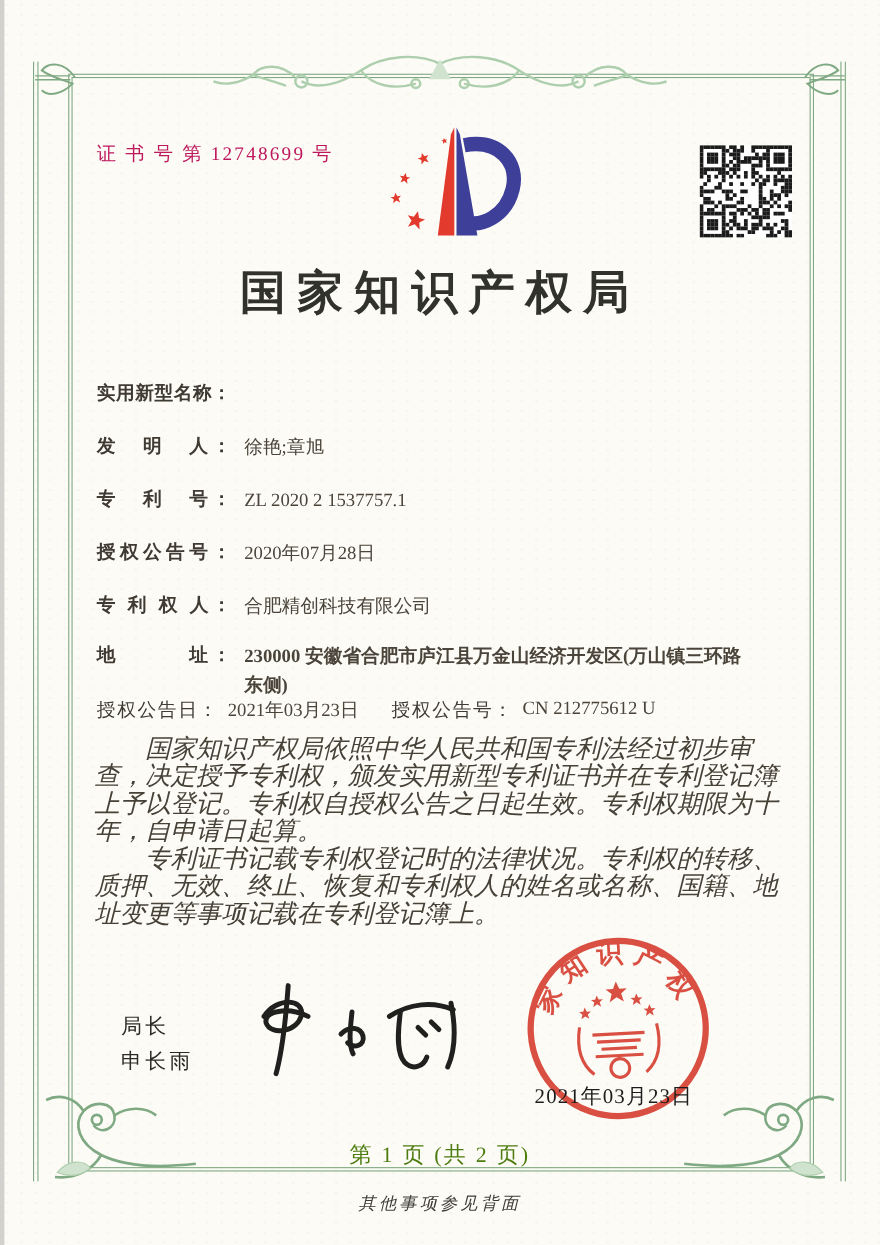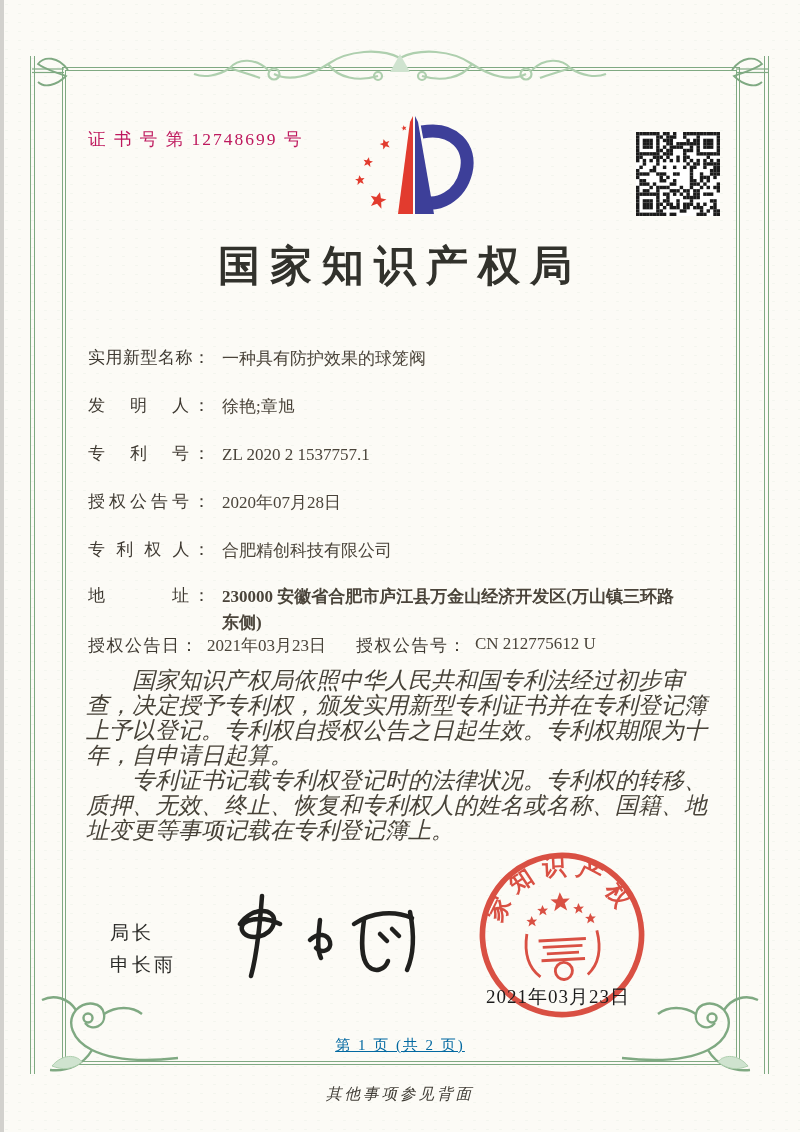--- a/index.html
+++ b/index.html
@@ -25,29 +25,29 @@
     background-size:13px 9px;
   }
   .abs{position:absolute;}
   .scan-edge{left:0;top:0;width:4px;height:1132px;background:#d2d1cd;}
   .outer-line{top:56px;height:1018px;width:3px;border-left:1px solid var(--frame-green);border-right:1px solid var(--frame-green);}
   .inner-frame{left:62px;top:67px;width:676px;height:996px;border:1px solid var(--frame-green);}
   .inner-frame-2{position:absolute;inset:2px;border:1px solid var(--frame-green);}
   .cert-no{left:88px;top:127px;font-size:17.5px;letter-spacing:2px;color:#be185d;}
   .title{left:0;top:238px;width:100%;text-align:center;font-size:42px;font-weight:bold;letter-spacing:10px;color:#32322c;}
   .field-row{left:88px;width:628px;display:flex;align-items:flex-start;font-size:17px;}
-  .flabel{display:inline-block;width:122px;flex:0 0 122px;text-align:justify;text-align-last:justify;color:#3f3a32;}
+  .flabel{display:inline-block;width:122px;flex:0 0 122px;text-align:justify;text-align-last:justify;color:#3f3a32;font-weight:bold;}
   .fvalue{margin-left:12px;color:#4a443a;line-height:26px;}
   .fvalue.addr{max-width:452px;font-weight:bold;}
   .glabel{letter-spacing:1.5px;color:#3f3a32;}
   .gvalue{margin-left:8px;color:#4a443a;}
   .paras{left:86px;top:668px;width:630px;font-size:23px;line-height:25px;color:var(--text-body);font-style:italic;}
   .paras p{margin:0;text-indent:2em;}
   .signoff{left:110px;font-size:19px;color:#2b2b28;letter-spacing:3px;}
-  .page-info{left:0;top:1036px;width:100%;text-align:center;font-size:15px;letter-spacing:2px;color:#0369a1;text-decoration:underline;}
+  .page-info{left:0;top:1036px;width:100%;text-align:center;font-size:20px;letter-spacing:2px;color:#4d7c0f;}
   .back-note{left:0;top:1084px;width:100%;text-align:center;font-size:15.5px;letter-spacing:3px;color:#3f3c35;font-style:italic;}
   .seal-date{left:486px;top:984px;width:170px;font-size:19px;letter-spacing:1px;color:#1c1c1c;z-index:6;}
   svg{display:block;}
 </style>
 </head>
 <body>
 
 <div id="page">
   <div class="texture"></div>
 
@@ -443,21 +443,20 @@
       <rect x="19" y="24" width="1.02" height="1.02" fill="#1b1b1b"></rect>
       <rect x="20" y="24" width="1.02" height="1.02" fill="#1b1b1b"></rect>
       <rect x="23" y="24" width="1.02" height="1.02" fill="#1b1b1b"></rect>
       <rect x="24" y="24" width="1.02" height="1.02" fill="#1b1b1b"></rect>
     </svg>
 
   <div class="abs title">国家知识产权局</div>
 
   <div class="abs field-row" style="top:346px">
     <span class="flabel">实用新型名称：</span>
-    <span class="fvalue">一种具有防护效果的球笼阀</span>
   </div>
   <div class="abs field-row" style="top:394px">
     <span class="flabel">发　明　人：</span>
     <span class="fvalue">徐艳;章旭</span>
   </div>
   <div class="abs field-row" style="top:442px">
     <span class="flabel">专　利　号：</span>
     <span class="fvalue">ZL 2020 2 1537757.1</span>
   </div>
   <div class="abs field-row" style="top:490px">

